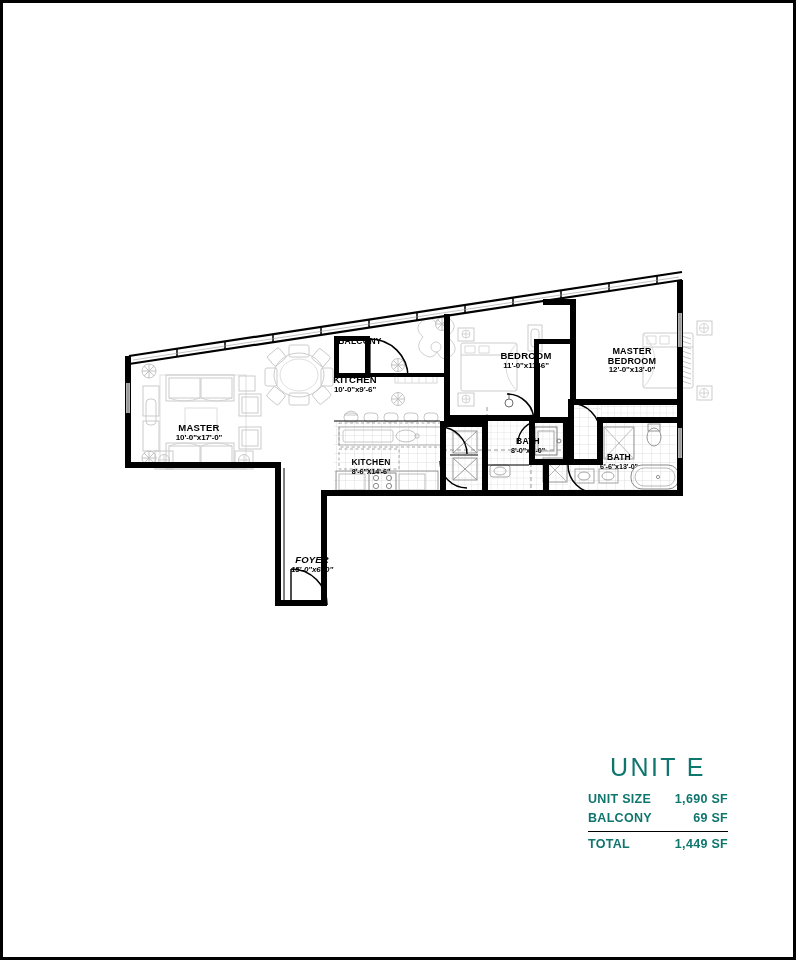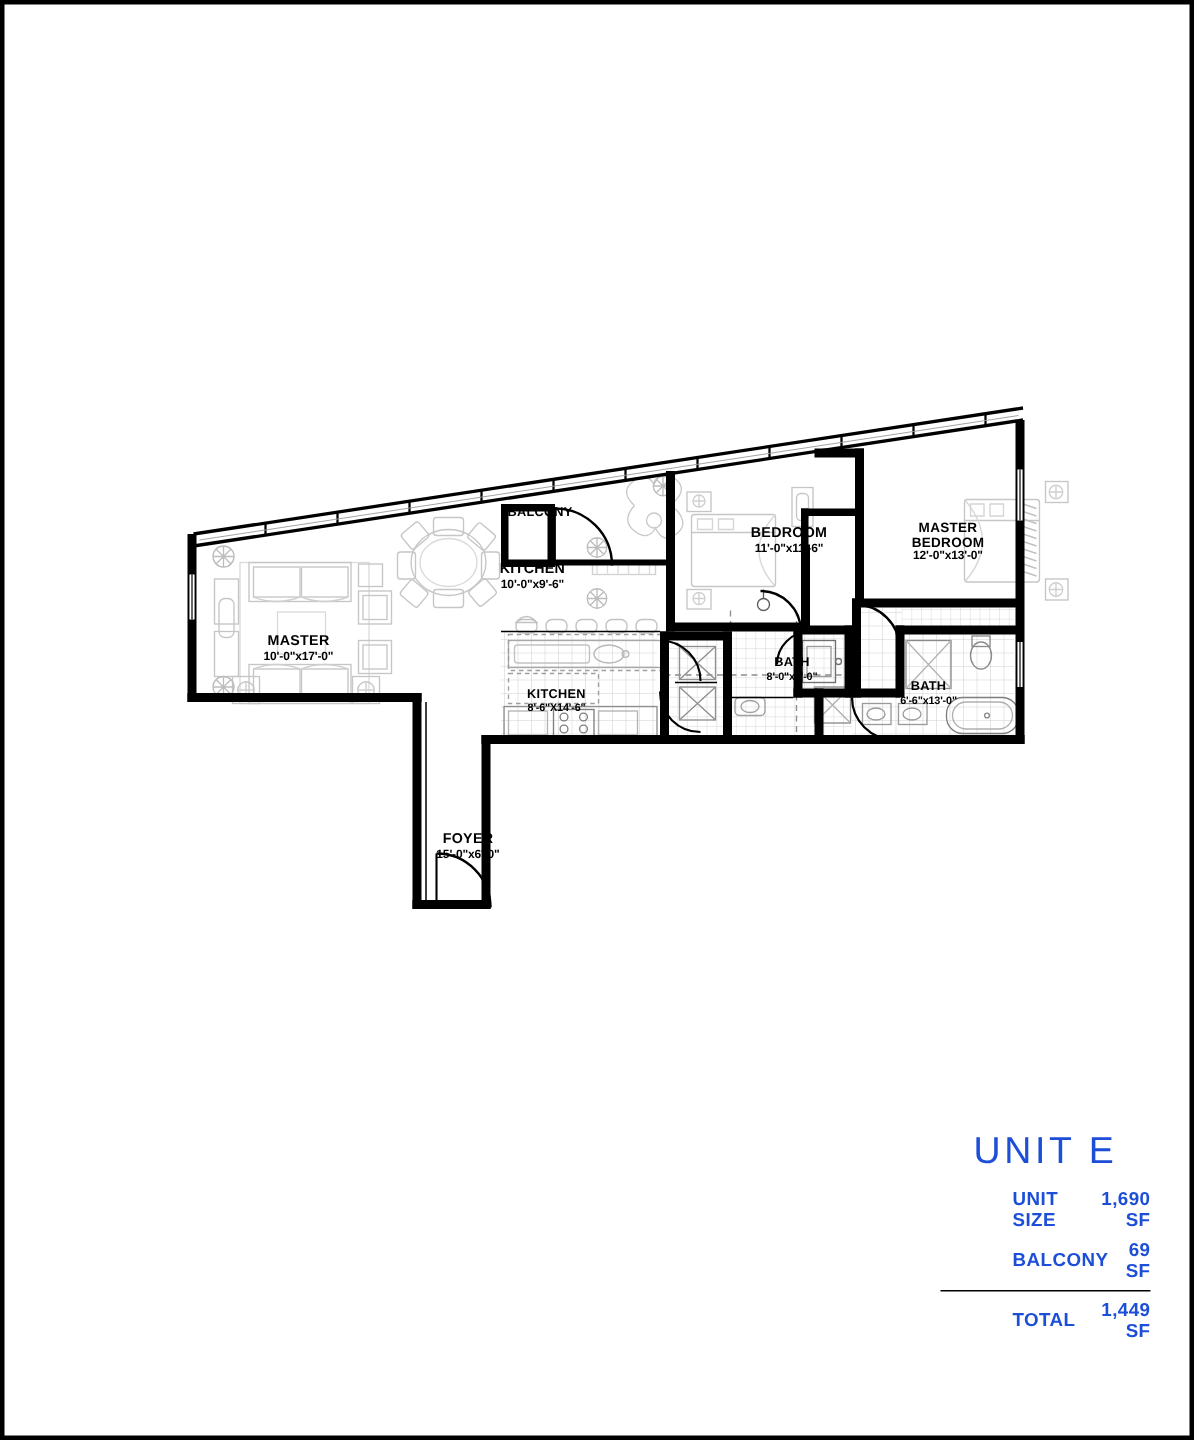--- a/index.html
+++ b/index.html
@@ -50,43 +50,42 @@
     letter-spacing:-0.1px;
     margin-top:0px;
   }
   .room-label.small .rname{font-size:8.5px;}
   .room-label.small .rdim{font-size:7.2px;}
   .room-label.two-line .rname{font-size:9px;}
 
   
   #unit-info{
     position:absolute;
-    left:624px;
+    left:585px;
     top:752px;
     width:140px;
-    color:#1d4ed8;
+    color:#0f766e;
   }
   #unit-title{
     font-size:25px;
     font-weight:normal;
     letter-spacing:2.4px;
     text-align:center;
     margin:0 0 12px 0;
     line-height:1;
   }
   .info-row{
     display:flex;
     justify-content:space-between;
-    align-items:center;
+    align-items:flex-end;
     font-size:12.5px;
     font-weight:bold;
     letter-spacing:0.3px;
     margin-bottom:5px;
     line-height:1.15;
-    margin-left:48px;
   }
   .info-row .ilabel{text-align:left;}
   .info-row .ivalue{text-align:right;}
   #info-rule{
     border:0;
     border-top:1.6px solid #000;
     margin:1px 0 5px 0;
     width:100%;
   }
 </style>
@@ -476,21 +475,21 @@
     <div class="room-label small" style="left:525px; top:443px;">
       <span class="rname">BATH</span>
       <span class="rdim">8'-0"x6'-0"</span>
     </div>
 
     <div class="room-label small" style="left:616px; top:459px;">
       <span class="rname">BATH</span>
       <span class="rdim">6'-6"x13'-0"</span>
     </div>
 
-    <div class="room-label" style="left:309px; top:562px;">
+    <div class="room-label" style="left:309px; top:562px;font-style:italic;">
       <span class="rname">FOYER</span>
       <span class="rdim">15'-0"x6'-0"</span>
     </div>
 
   </div>
 
   <div id="unit-info">
     <div id="unit-title">UNIT E</div>
 
     <div class="info-row">

